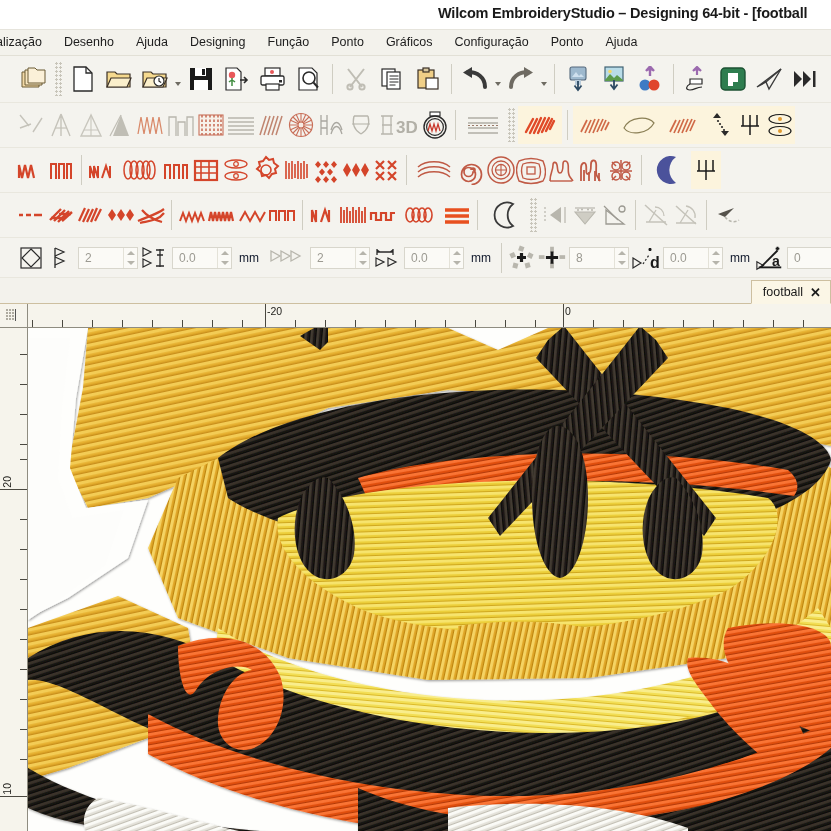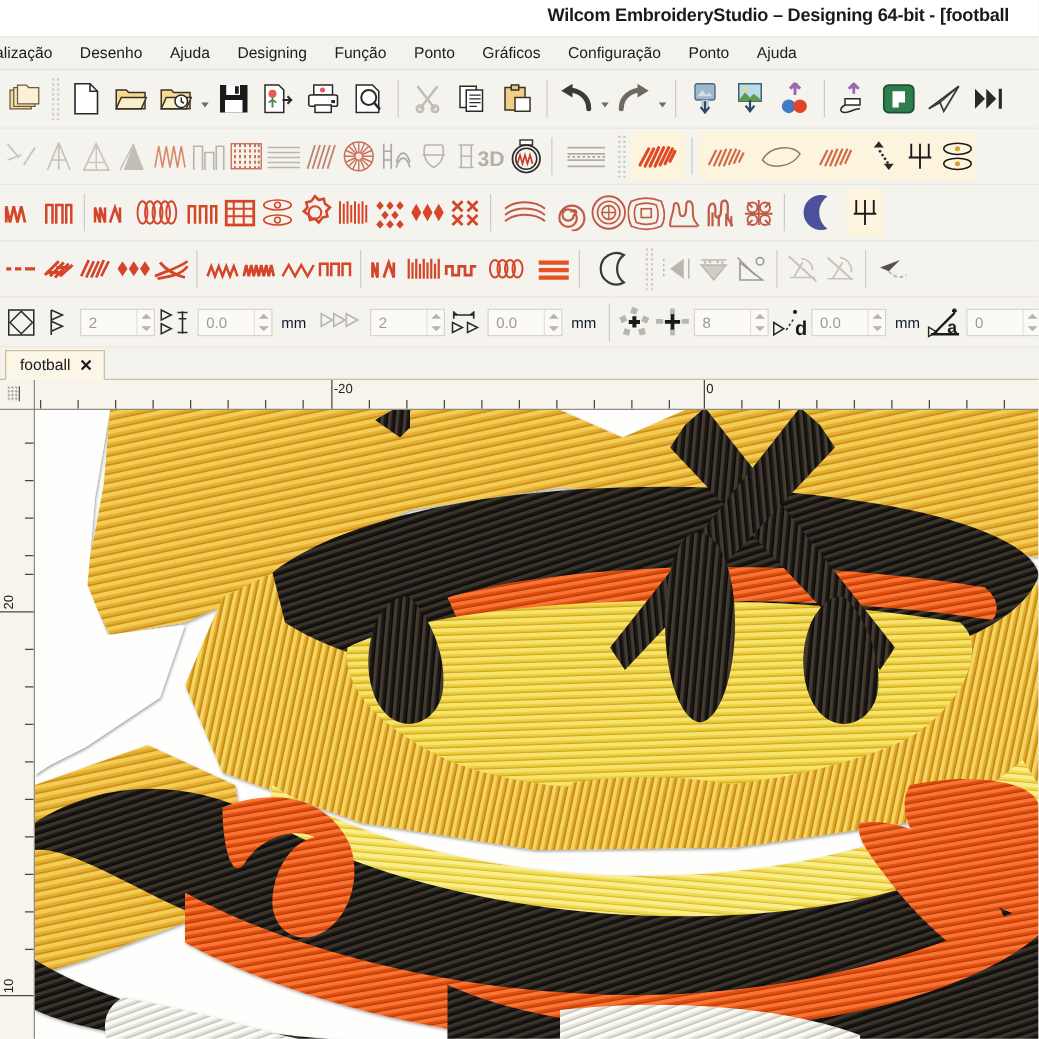--- a/index.html
+++ b/index.html
@@ -47,21 +47,21 @@
     cursor:default;
   }
   #menubar .mi.clipped { padding-left: 0; margin-left:-4px; }
 
   
   #toolbars { background:#f4f3ee; }
   .trow {
     display:flex; align-items:center;
     height:45px;
     border-bottom:1px solid #e9e7de;
-    padding-left:2px;
+    padding-left:16px;
     overflow:hidden;
     white-space:nowrap;
   }
   .trow.r1 { height:47px; }
   .trow.r5 { height:40px; }
   .tbtn {
     width:36px; height:38px;
     display:inline-flex; align-items:center; justify-content:center;
     flex: 0 0 auto;
     cursor:default;
@@ -115,20 +115,21 @@
   .field .spin i.up { border-bottom:4px solid #b6b4ab; }
   .field .spin i.dn { border-top:4px solid #b6b4ab; }
   .unit { font-size:12px; color:#0f172a; padding:0 5px; flex:0 0 auto; }
 
   
   #tabstrip {
     height:26px; background:#f3f2ec;
     display:flex; align-items:flex-end;
     border-bottom:1px solid #cdbfa0;
     padding-left:4px;
+    justify-content:flex-end;
   }
   .doctab {
     height:24px; display:flex; align-items:center; gap:7px;
     background:#fbf6e6;
     border:1px solid #cdbfa0;
     border-bottom:1px solid #fbf6e6;
     padding:0 9px 0 11px;
     font-size:12.5px;
     position:relative; top:1px;
   }

